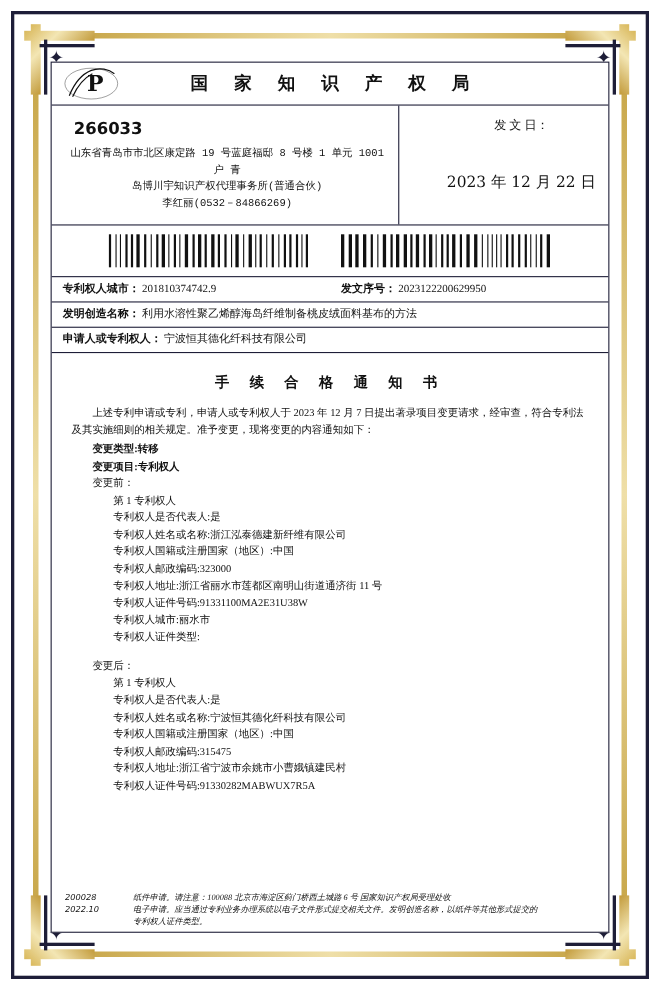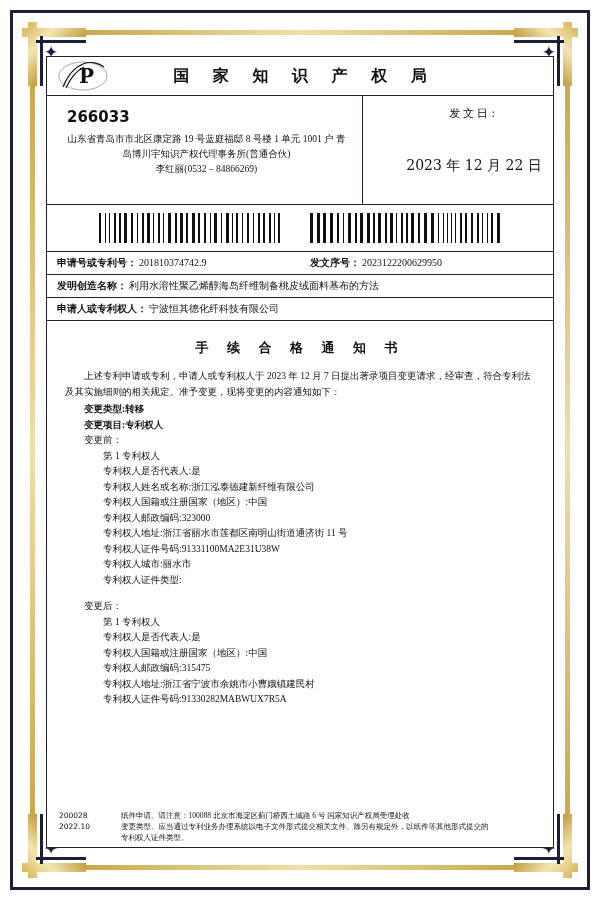--- a/index.html
+++ b/index.html
@@ -125,20 +125,21 @@
     color: #111;
     font-family: "DejaVu Sans", sans-serif;
     margin: 4px 0 6px 6px;
   }
   .addr {
     font-size: 9.5px;
     line-height: 15px;
     color: #111;
     text-align: center;
     padding: 0 2px;
+    font-family: Liberation Mono, monospace;
   }
   .hdr-right {
     width: 158px;
     flex: 0 0 158px;
     text-align: center;
     box-sizing: border-box;
     padding-top: 10px;
   }
   .issue-label {
     font-size: 11px;
@@ -220,20 +221,21 @@
   
   .footer {
     position: absolute;
     left: 0; right: 0; bottom: 4px;
     display: flex;
     font-size: 7.5px;
     line-height: 11px;
     color: #111;
     padding: 0 10px 0 12px;
     box-sizing: border-box;
+    font-style: italic;
   }
   .footer-code {
     width: 62px;
     flex: 0 0 62px;
     font-family: "DejaVu Sans", sans-serif;
     font-size: 7.5px;
     line-height: 11px;
   }
   .footer-text { flex: 1 1 auto; }
 </style>
@@ -449,21 +451,21 @@
           <i style="width:1px;background:transparent"></i>
           <i style="width:2px"></i>
           <i style="width:2px;background:transparent"></i>
           <i style="width:3px"></i>
           <i style="width:1px;background:transparent"></i>
         </div>
     </div>
 
     <div class="info-row">
       <div class="cell half">
-        <span class="lbl">申请号或专利号：</span>
+        <span class="lbl">专利权人城市：</span>
         <span class="val">201810374742.9</span>
       </div>
       <div class="cell half">
         <span class="lbl">发文序号：</span>
         <span class="val">2023122200629950</span>
       </div>
     </div>
 
     <div class="info-row">
       <div class="cell full">
@@ -495,33 +497,34 @@
         <div>专利权人地址:浙江省丽水市莲都区南明山街道通济街 11 号</div>
         <div>专利权人证件号码:91331100MA2E31U38W</div>
         <div>专利权人城市:丽水市</div>
         <div>专利权人证件类型:</div>
       </div>
       <div class="gap"></div>
       <div class="ind1">变更后：</div>
       <div class="ind2">
         <div>第 1 专利权人</div>
         <div>专利权人是否代表人:是</div>
+        <div>专利权人姓名或名称:宁波恒其德化纤科技有限公司</div>
         <div>专利权人国籍或注册国家（地区）:中国</div>
         <div>专利权人邮政编码:315475</div>
         <div>专利权人地址:浙江省宁波市余姚市小曹娥镇建民村</div>
         <div>专利权人证件号码:91330282MABWUX7R5A</div>
       </div>
     </div>
 
     <div class="footer">
       <div class="footer-code">
         <div>200028</div>
         <div>2022.10</div>
       </div>
       <div class="footer-text">
         <div>纸件申请。请注意：100088  北京市海淀区蓟门桥西土城路 6 号   国家知识产权局受理处收</div>
-        <div>变更类型。应当通过专利业务办理系统以电子文件形式提交相关文件。除另有规定外，以纸件等其他形式提交的</div>
+        <div>电子申请。应当通过专利业务办理系统以电子文件形式提交相关文件。发明创造名称，以纸件等其他形式提交的</div>
         <div>专利权人证件类型。</div>
       </div>
     </div>
 
   </div>
 </div>
 
 </body></html>

